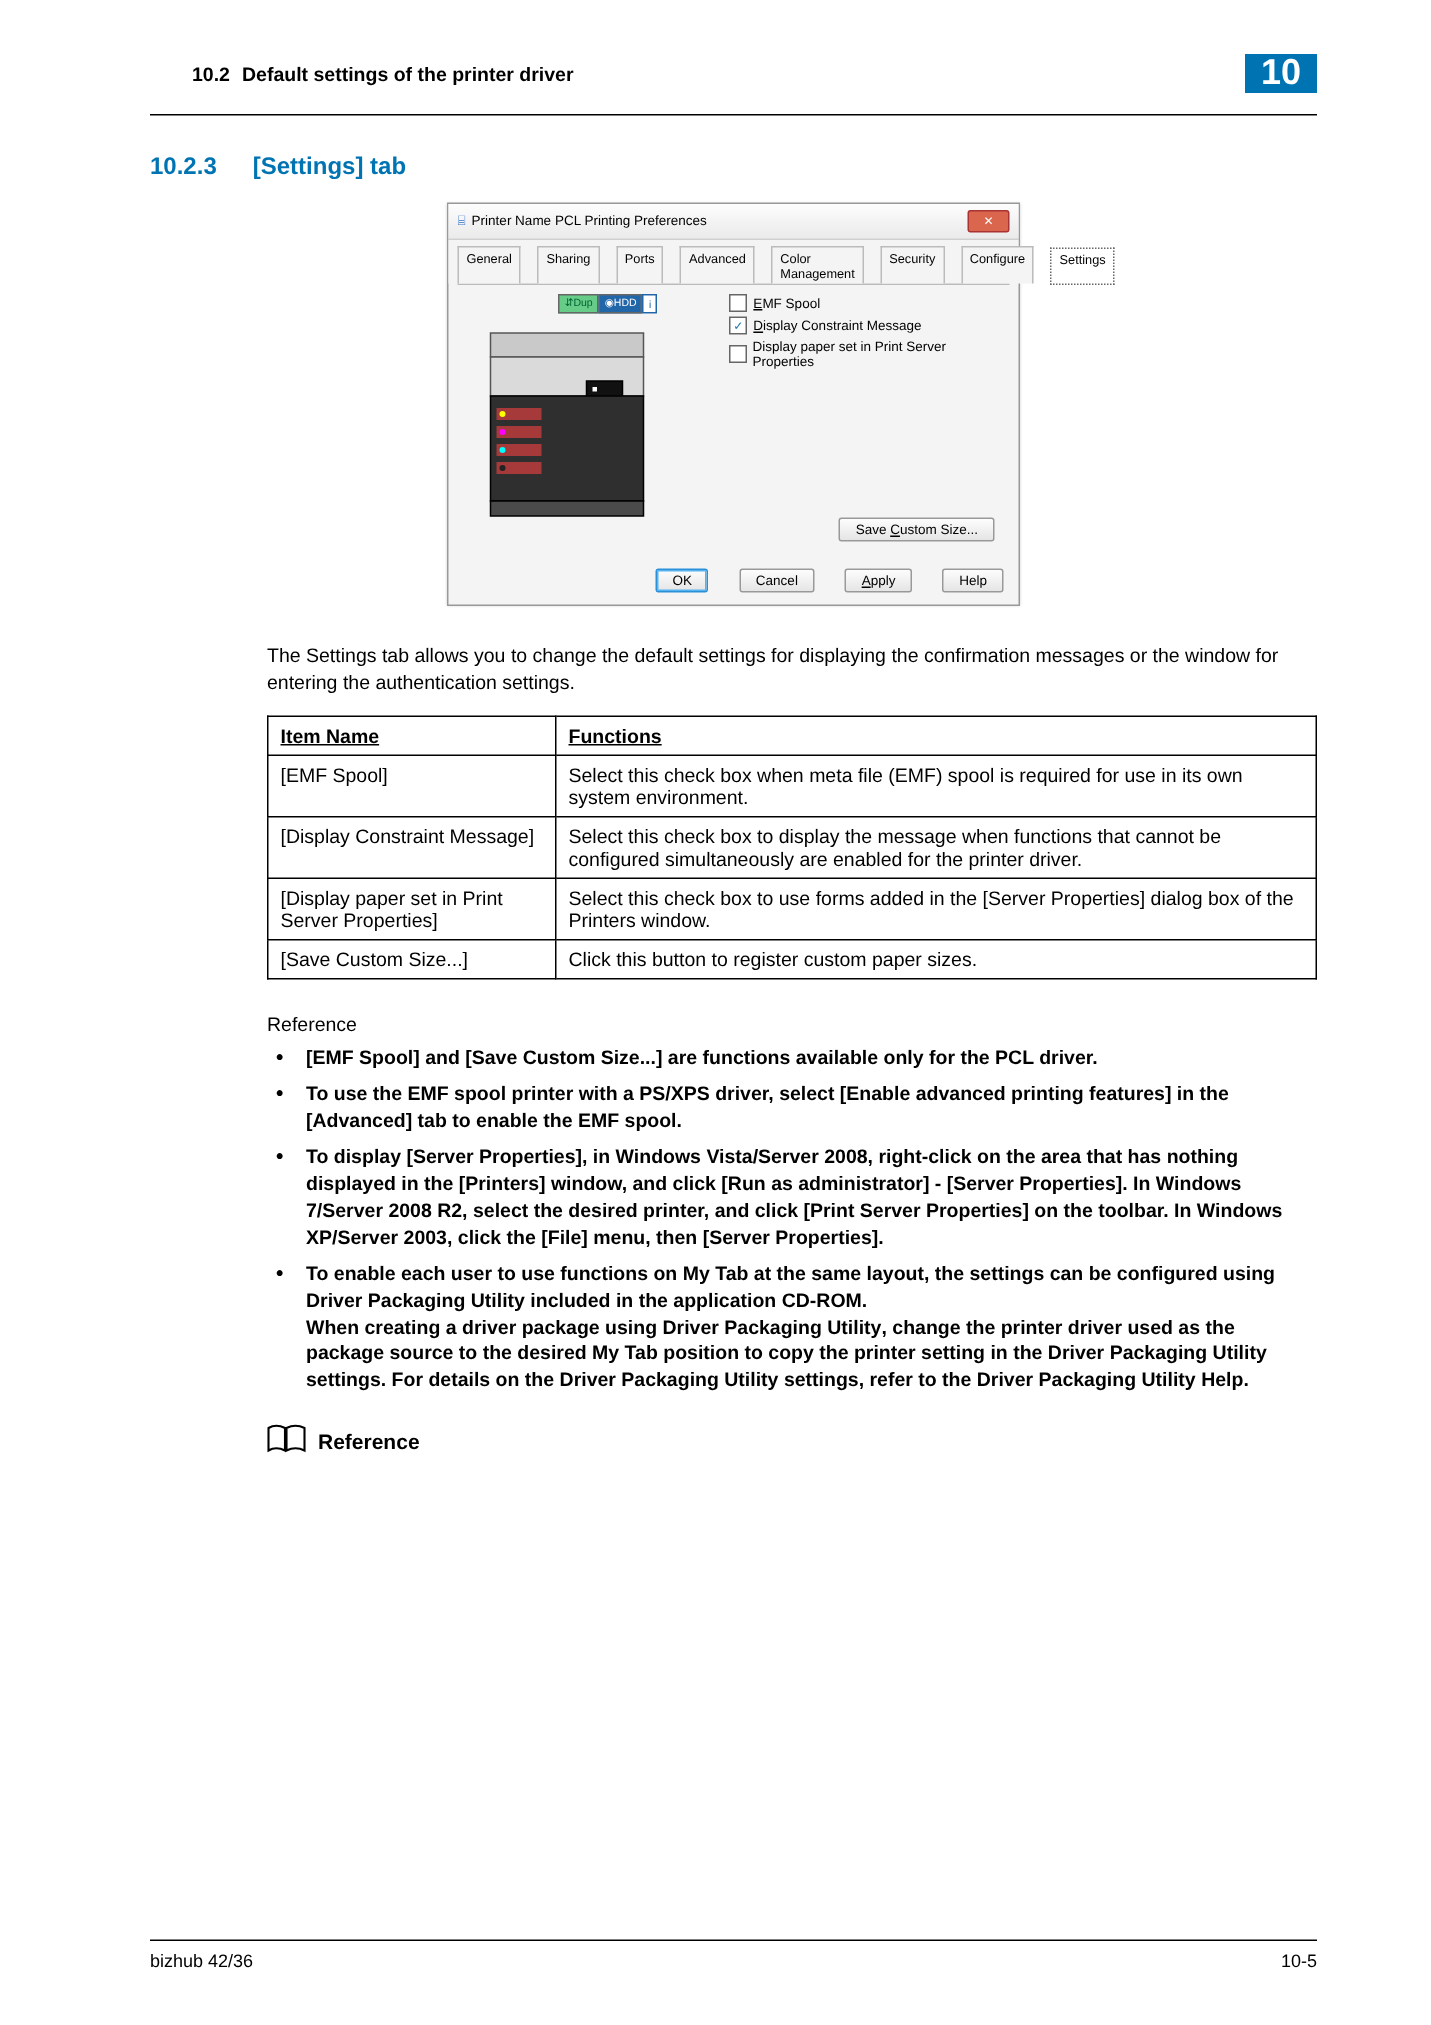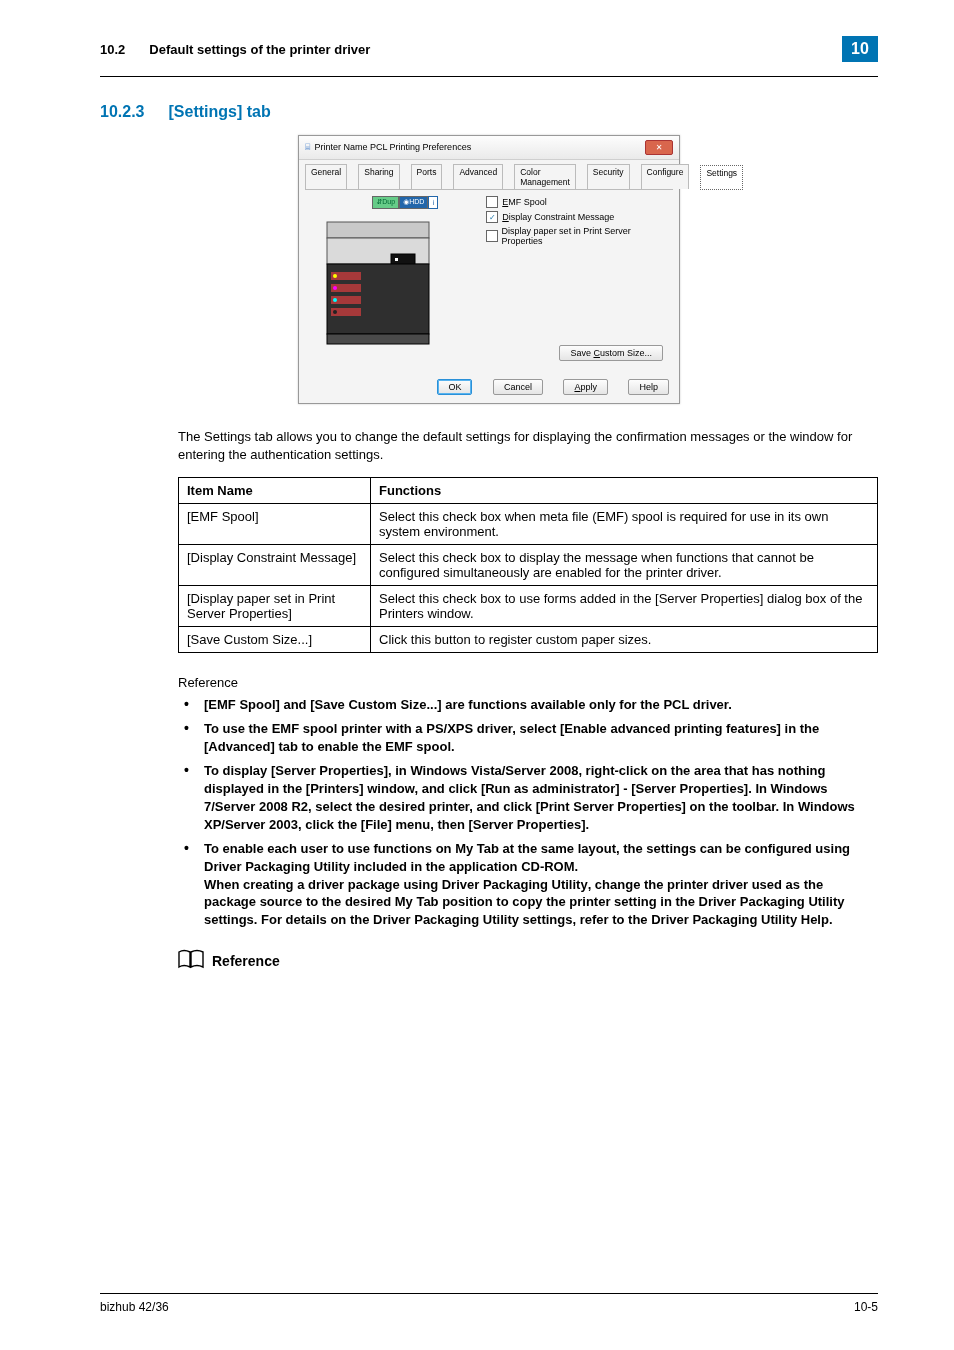--- a/index.html
+++ b/index.html
@@ -18,34 +18,35 @@
     padding: 36px 76px 0 100px;
   }
   .header-row {
     display: flex;
     align-items: center;
     justify-content: space-between;
     margin-bottom: 14px;
   }
   .header-left {
     display: flex;
-    gap: 24px;
-    font-size: 13px;
-    font-weight: bold;
+    gap: 8px;
+    font-size: 13px;
+    font-weight: bold;
+    margin-left: 28px;
   }
   .chapter-badge {
     background: #0074b3;
     color: #fff;
-    width: 36px;
+    width: 48px;
     height: 26px;
     display: inline-flex;
     align-items: center;
     justify-content: center;
     font-weight: bold;
-    font-size: 16px;
+    font-size: 24px;
   }
   .hr-top {
     border: none;
     border-top: 1px solid #000;
     margin: 0 0 26px 0;
   }
   .section-row {
     display: flex;
     align-items: baseline;
     gap: 24px;
@@ -172,20 +173,21 @@
     margin-bottom: 22px;
   }
   table.settings th, table.settings td {
     border: 1px solid #000;
     padding: 5px 8px;
     text-align: left;
     vertical-align: top;
   }
   table.settings th {
     font-weight: bold;
+    text-decoration: underline;
   }
   .col-item { width: 175px; }
 
   .ref-label {
     font-size: 13px;
     margin-left:78px;
     margin-bottom:6px;
   }
   ul.ref-list {
     list-style: none;

